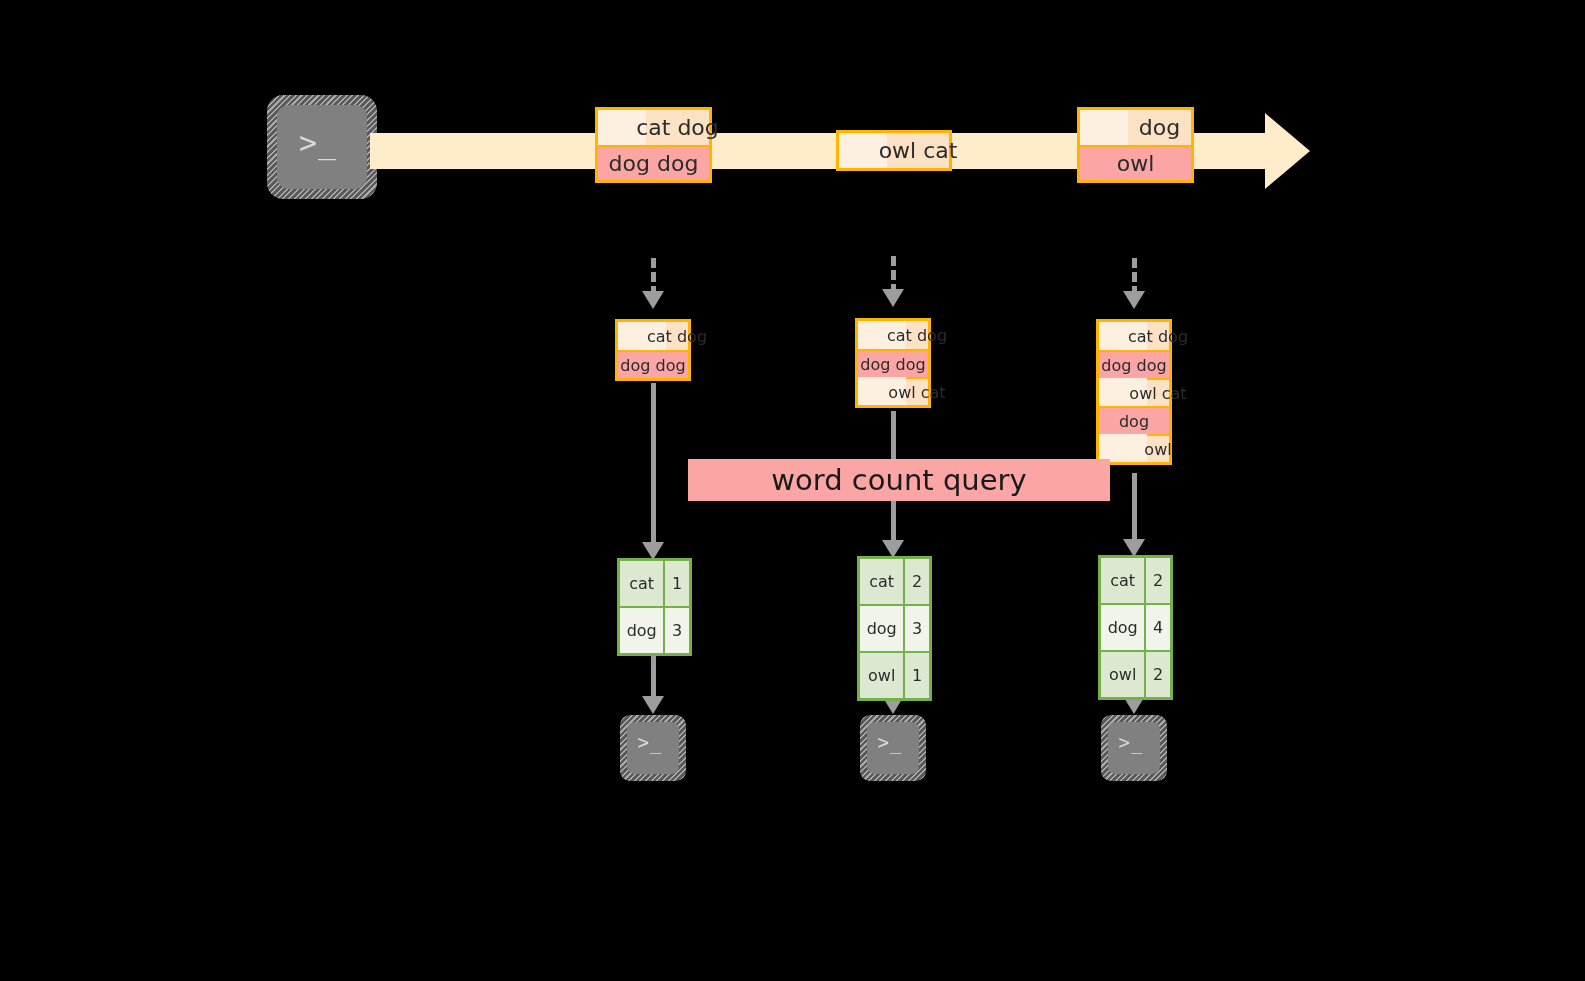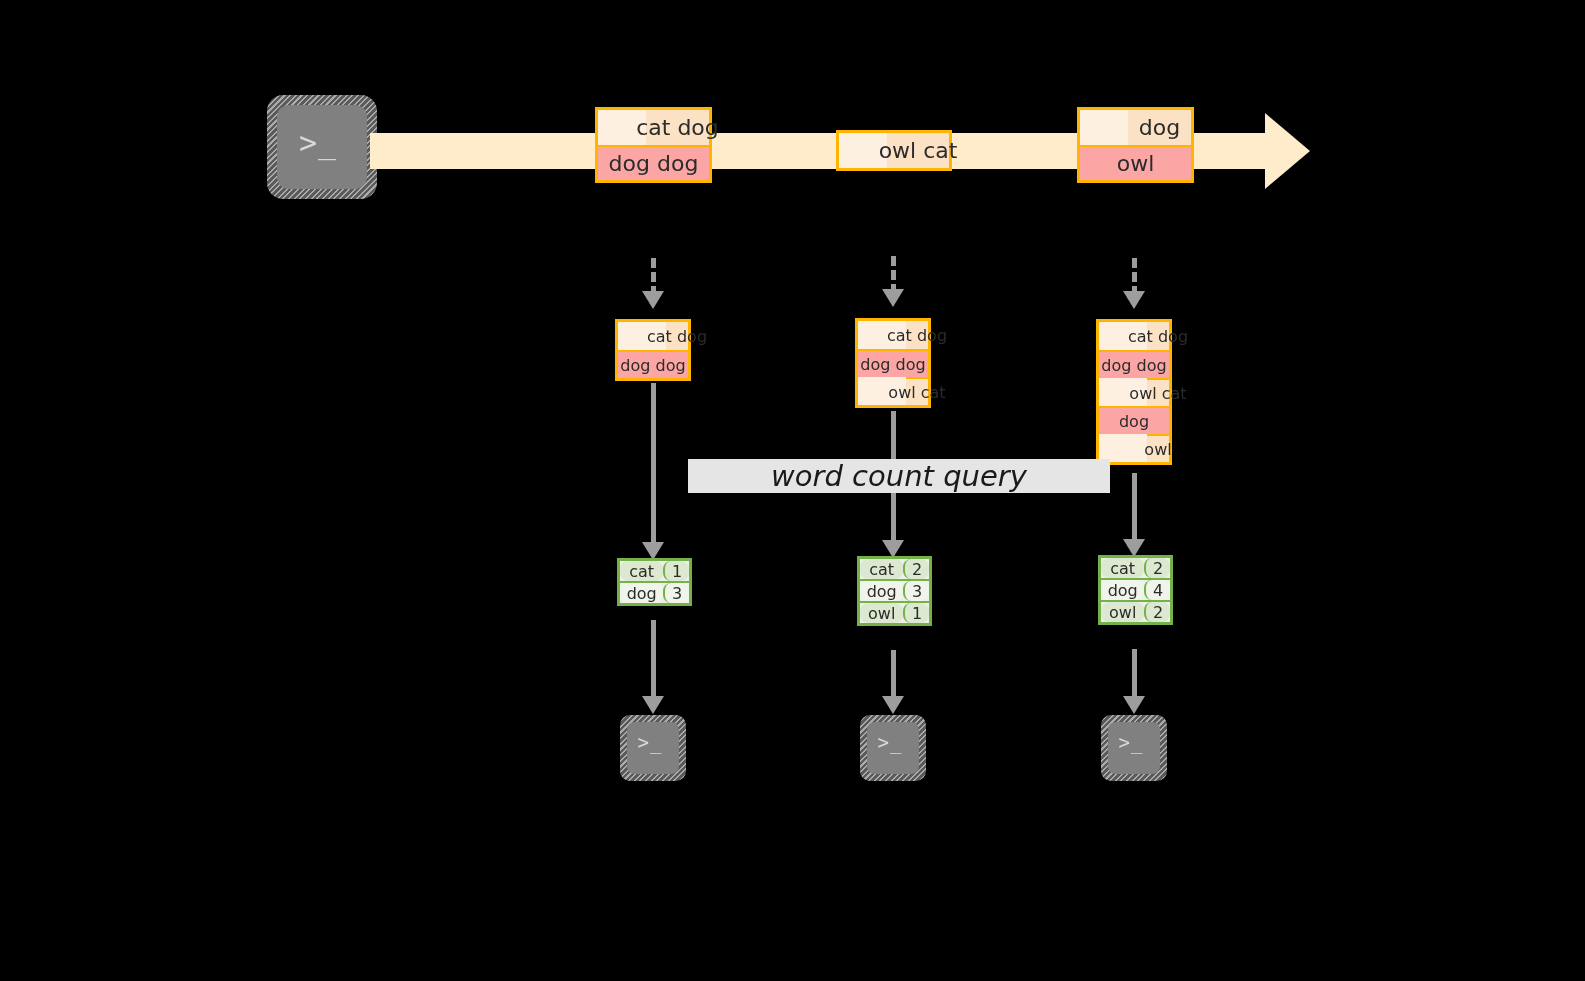--- a/index.html
+++ b/index.html
@@ -92,21 +92,21 @@
   .restable {
     position: absolute;
     border: 3px solid #74b14a;
     background: #edf2e6;
     z-index: 5;
   }
   .restable .trow { display: flex; }
   .restable .trow + .trow { border-top: 2px solid #74b14a; }
   .restable .tcell {
     display: flex; align-items: center; justify-content: center;
-    font-size: 16px; height: 20px; color: #2b2b2b; border-radius: 8px;
+    font-size: 16px; height: 45px; color: #2b2b2b;
   }
   .restable .tcell.word { width: 46px; }
   .restable .tcell.count { width: 27px; border-left: 2px solid #74b14a; }
   .restable .trow.dark .tcell { background: #dde8d0; }
   .restable .trow.light .tcell { background: #f0f4ea; }
   #res-table-1 { left: 617px; top: 558px; width: 75px; }
   #res-table-2 { left: 857px; top: 556px; width: 75px; }
   #res-table-3 { left: 1098px; top: 555px; width: 75px; }
 
   
@@ -127,25 +127,24 @@
     border-left: 11px solid transparent;
     border-right: 11px solid transparent;
     border-top: 18px solid #9d9d9d;
     z-index: 1;
   }
 
   
   .query-label {
     position: absolute;
     left: 688px; top: 459px;
-    width: 422px; height: 34px;
-    background: #e5e5e5;
+    width: 422px; height: 42px;
+    background: #fca5a5;
     display: flex; align-items: center; justify-content: center;
     z-index: 8;
-    font-style: italic;
   }
   .query-label span {
     font-size: 29px;
     color: #1a1a1a;
     white-space: nowrap;
   }
 </style>
 </head>
 <body>
 

